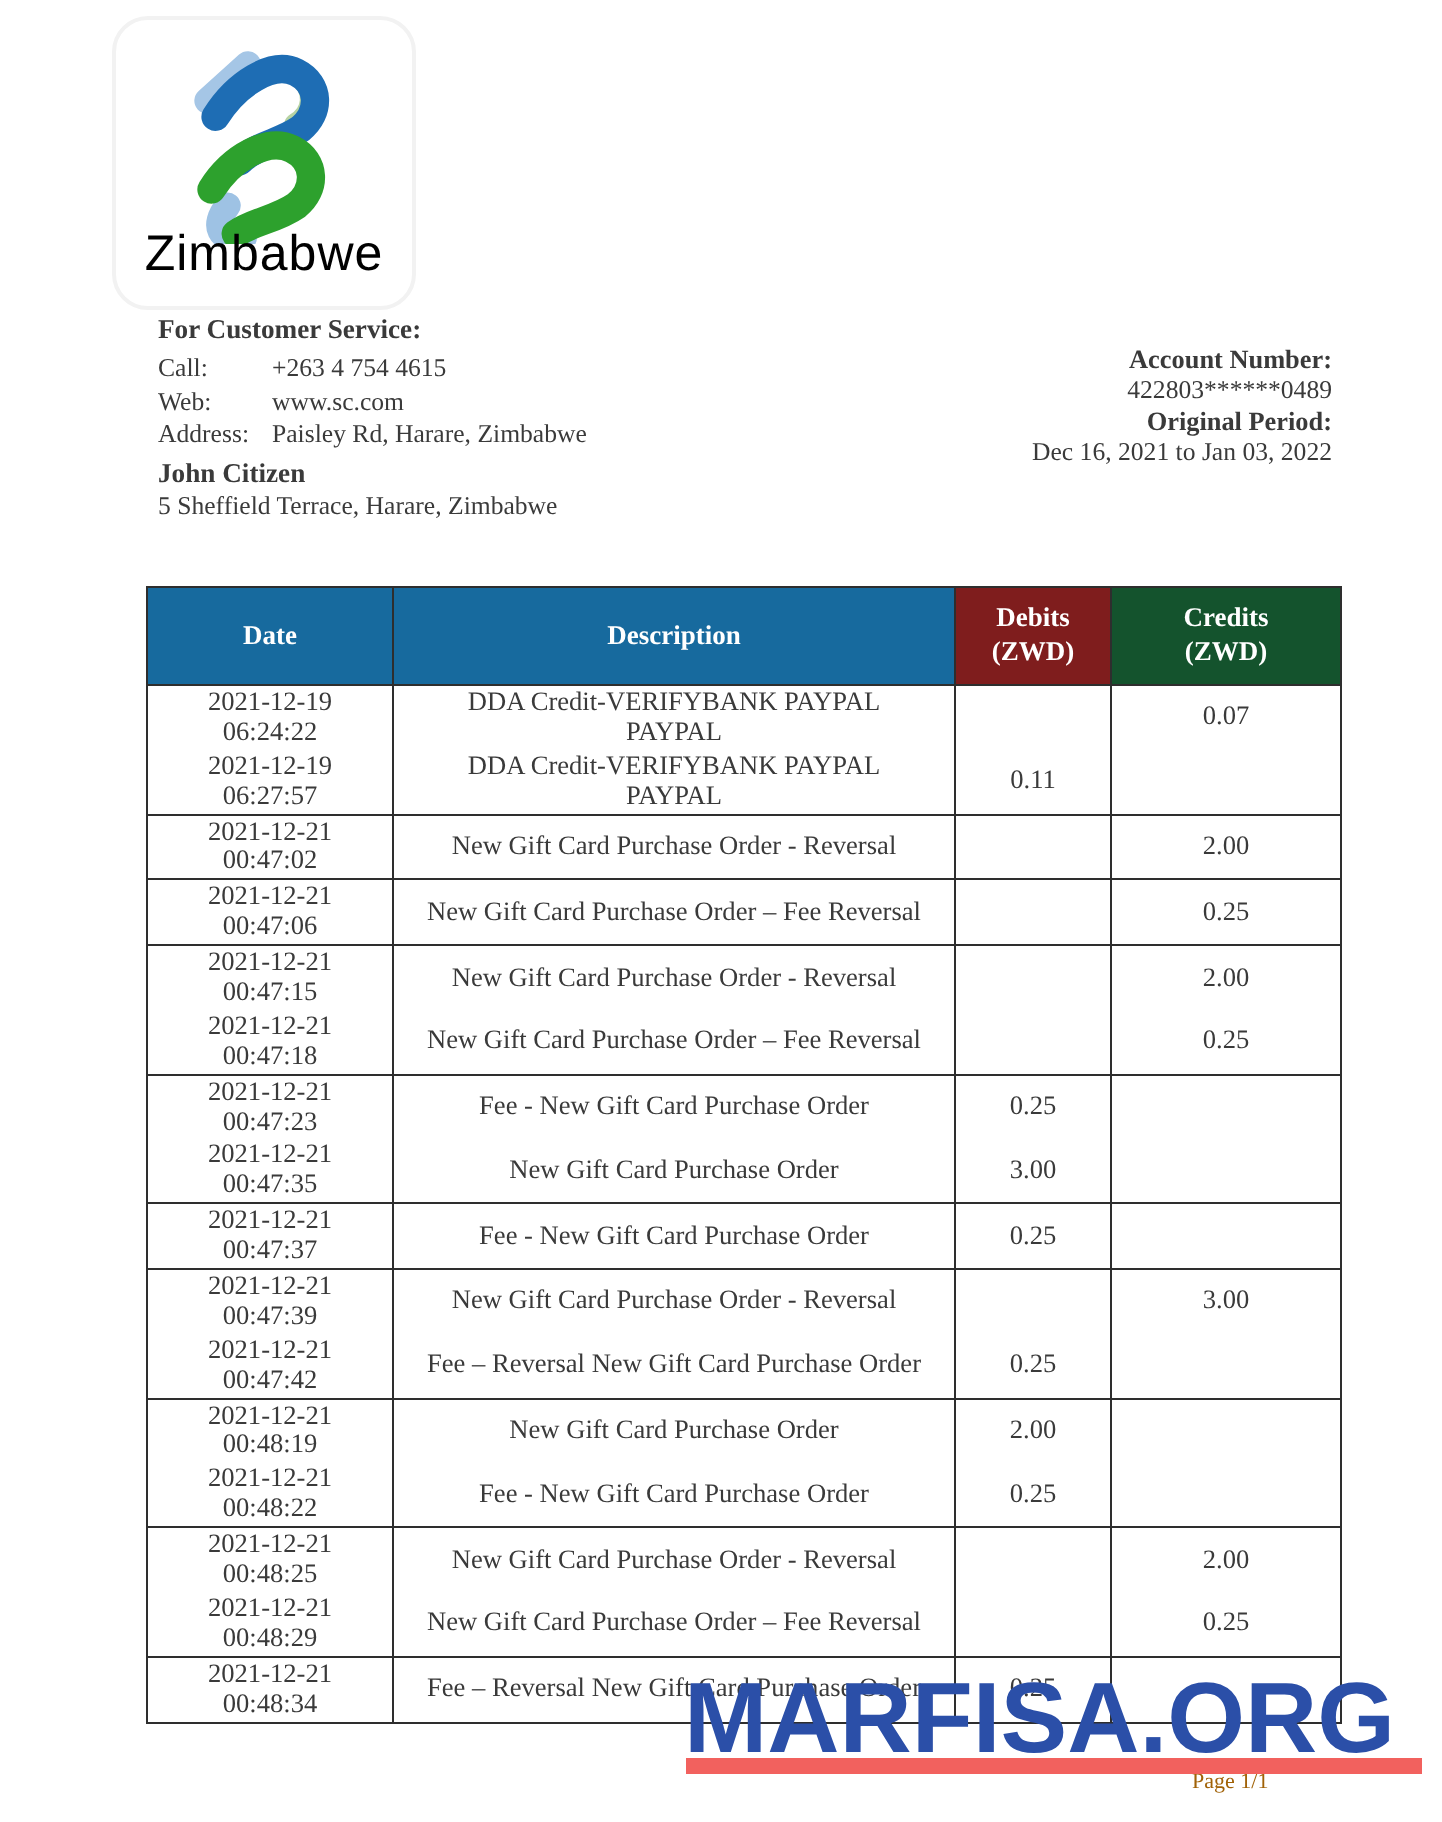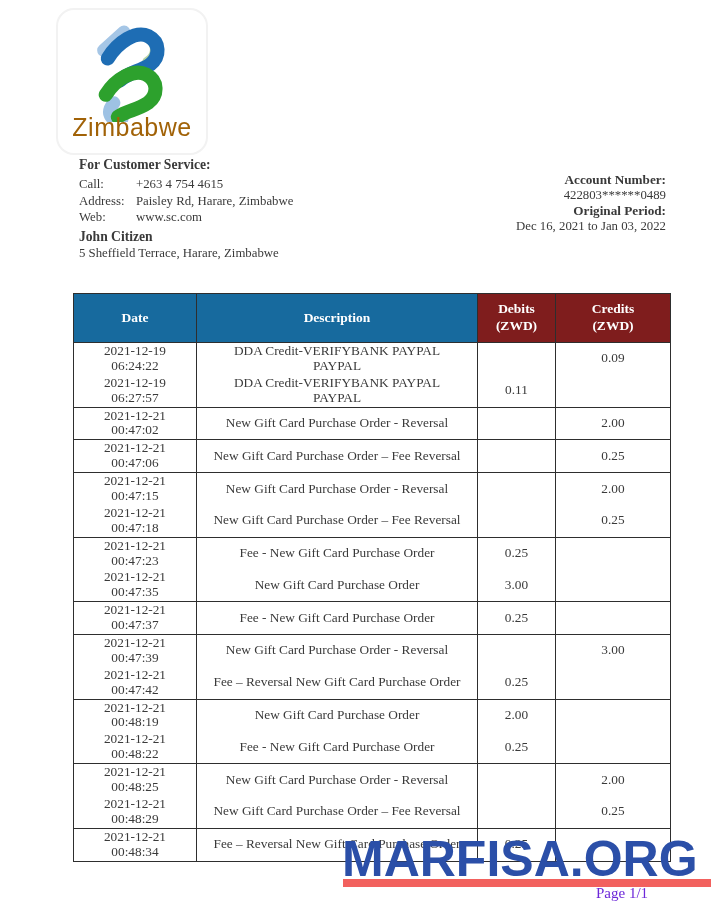--- a/index.html
+++ b/index.html
@@ -95,52 +95,52 @@
   }
   .watermark-bar {
     position: absolute; left: 343px; top: 879px;
     width: 368px; height: 8px;
     z-index: 5;
   }
 
   
   .page-label {
     position: absolute; left: 596px; top: 885px;
-    font-size: 15px; color: #6d28d9;
+    font-size: 11px; color: #a16207;
   }
 </style>
 </head>
 <body>
 
 <div class="page">
 
   <div class="logo-card">
     <svg class="logo-svg" width="74" height="106" viewBox="0 0 70 105" fill="none" xmlns="http://www.w3.org/2000/svg">
       <path d="M6,34 L26,16" stroke="#a5c6e6" stroke-width="13" stroke-linecap="round"></path>
       <path d="M52,22 C60,28 60,40 50,46" stroke="#b7d3a3" stroke-width="12" stroke-linecap="round"></path>
       <path d="M16,86 C8,96 12,104 24,102" stroke="#9ec2e4" stroke-width="13" stroke-linecap="round"></path>
       <path d="M10,42 C20,26 38,14 50,20 C62,26 62,40 52,48 C42,55 30,56 22,64" stroke="#1e6db4" stroke-width="14" stroke-linecap="round" fill="none"></path>
       <path d="M8,78 C18,62 36,52 48,58 C60,64 60,78 50,86 C40,93 28,94 20,100" stroke="#2da12d" stroke-width="14" stroke-linecap="round" fill="none"></path>
     </svg>
-    <div class="wordmark" style="color: #a16207;">Zimbabwe</div>
+    <div class="wordmark" style="color: #000000;">Zimbabwe</div>
   </div>
 
   <div class="cs-block">
     <div class="cs-heading">For Customer Service:</div>
     <div class="cs-row">
       <span class="cs-label">Call:</span>
       <span class="cs-value">+263 4 754 4615</span>
     </div>
     <div class="cs-row">
+      <span class="cs-label">Web:</span>
+      <span class="cs-value">www.sc.com</span>
+    </div>
+    <div class="cs-row">
       <span class="cs-label">Address:</span>
       <span class="cs-value">Paisley Rd, Harare, Zimbabwe</span>
-    </div>
-    <div class="cs-row">
-      <span class="cs-label">Web:</span>
-      <span class="cs-value">www.sc.com</span>
     </div>
   </div>
 
   <div class="acct-block">
     <div class="acct-label">Account Number:</div>
     <div>422803******0489</div>
     <div class="acct-label">Original Period:</div>
     <div>Dec 16, 2021 to Jan 03, 2022</div>
   </div>
 
@@ -155,32 +155,32 @@
         <col style="width:281px">
         <col style="width:78px">
         <col style="width:115px">
     </colgroup>
     <thead>
       <tr>
         <th style="background: rgb(23, 106, 158);">Date</th>
         <th style="background: rgb(23, 106, 158);">Description</th>
         <th style="background: #7f1d1d;">Debits
 (ZWD)</th>
-        <th style="background: #7f1d1d;">Credits
+        <th style="background: #14532d;">Credits
 (ZWD)</th>
       </tr>
     </thead>
     <tbody>
         <tr>
           <td>2021-12-19
 06:24:22</td>
           <td>DDA Credit-VERIFYBANK PAYPAL
 PAYPAL</td>
           <td></td>
-          <td>0.09</td>
+          <td>0.07</td>
         </tr>
         <tr class="group-end">
           <td>2021-12-19
 06:27:57</td>
           <td>DDA Credit-VERIFYBANK PAYPAL
 PAYPAL</td>
           <td>0.11</td>
           <td></td>
         </tr>
         <tr class="group-end">

